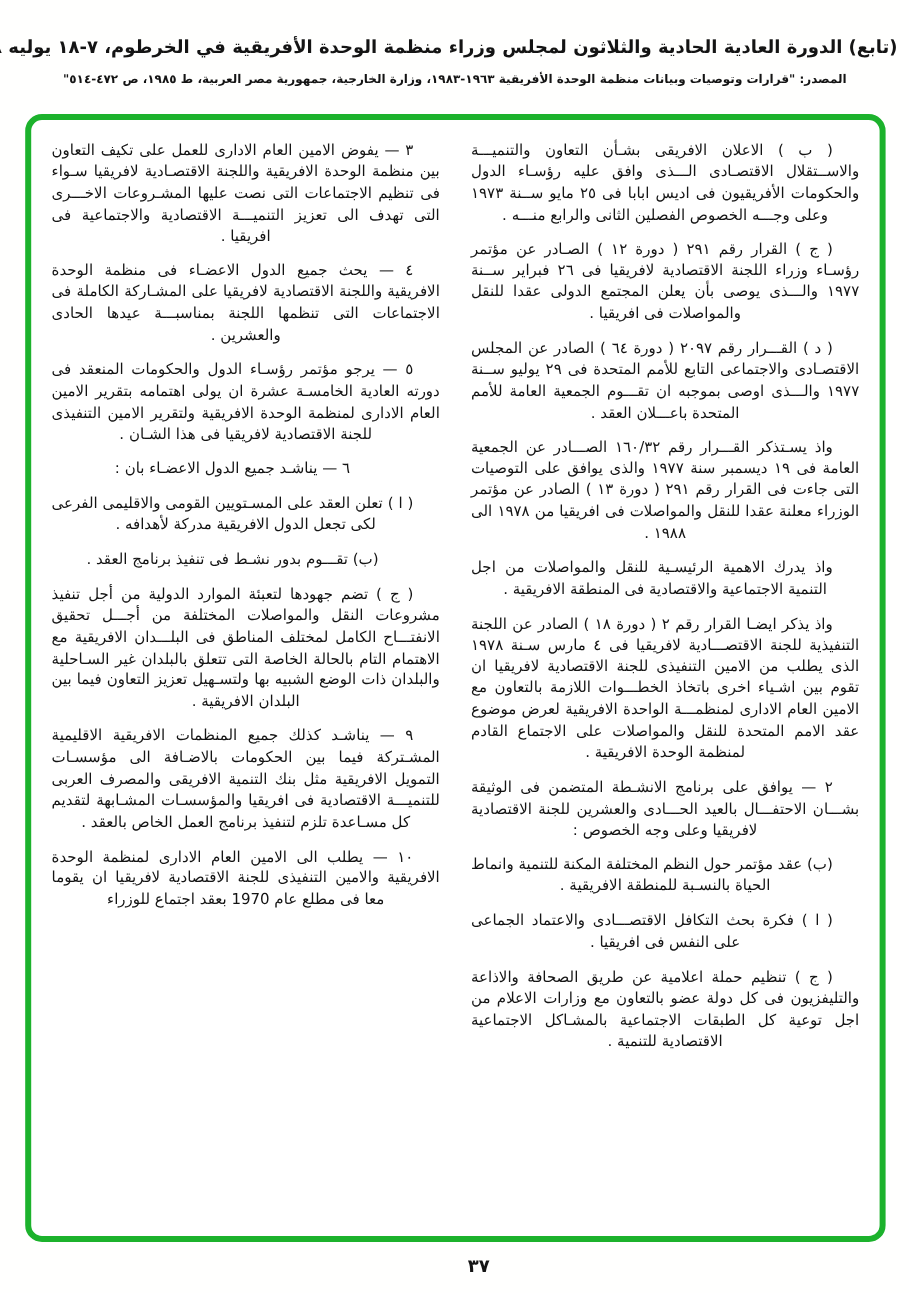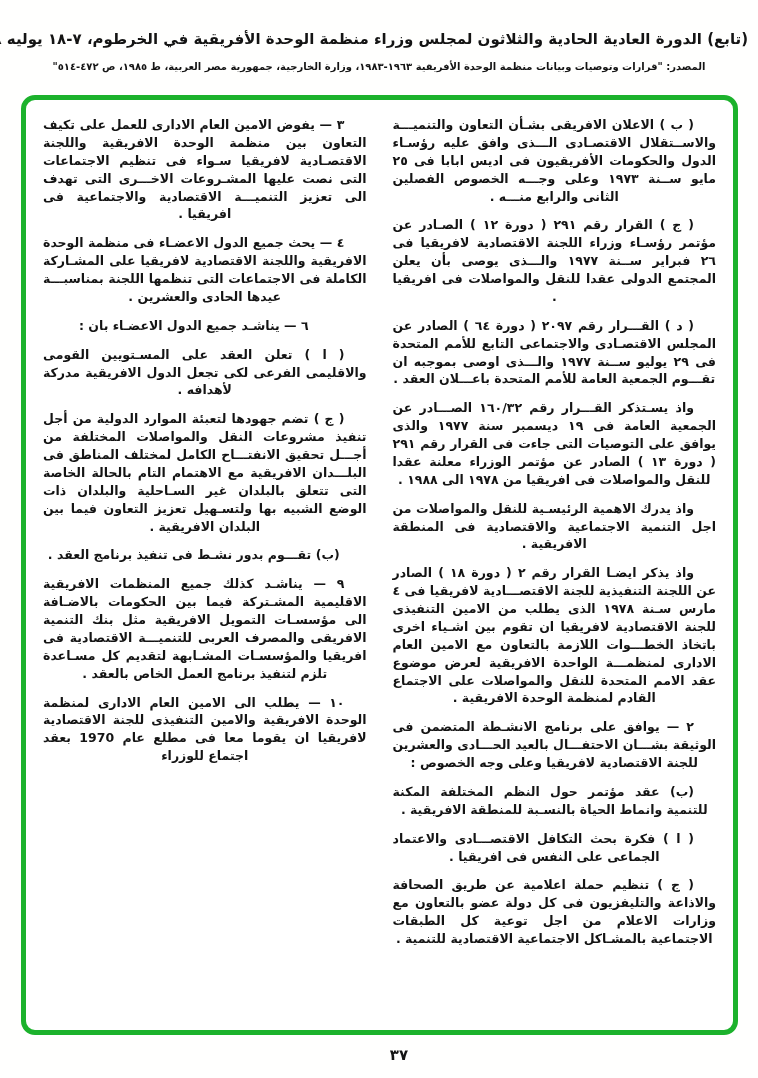--- a/index.html
+++ b/index.html
@@ -49,21 +49,21 @@
     border-radius: 14px;
     padding: 16px 17px 10px 17px;
     display: flex;
     gap: 26px;
     background: #ffffff;
   }
   .col {
     flex: 1 1 0;
     min-width: 0;
     font-size: 12.5px;
-    font-weight: bold;
+    font-weight: normal;
     line-height: 1.43;
     text-align: justify;
   }
   .para {
     margin: 0 0 11px 0;
     text-indent: 22px;
     text-align: justify;
     text-align-last: center;
   }
   .para.flush { text-indent: 0; }
@@ -99,24 +99,25 @@
       <p class="para">واذ يذكر ايضـا القرار رقم ٢ ( دورة ١٨ ) الصادر عن اللجنة التنفيذية للجنة الاقتصـــادية لافريقيا فى ٤ مارس سـنة ١٩٧٨ الذى يطلب من الامين التنفيذى للجنة الاقتصادية لافريقيا ان تقوم بين اشـياء اخرى باتخاذ الخطـــوات اللازمة بالتعاون مع الامين العام الادارى لمنظمـــة الواحدة الافريقية لعرض موضوع عقد الامم المتحدة للنقل والمواصلات على الاجتماع القادم لمنظمة الوحدة الافريقية .</p>
       <p class="para">٢ — يوافق على برنامج الانشـطة المتضمن فى الوثيقة بشـــان الاحتفـــال بالعيد الحـــادى والعشرين للجنة الاقتصادية لافريقيا وعلى وجه الخصوص :</p>
       <p class="para">(ب) عقد مؤتمر حول النظم المختلفة المكنة للتنمية وانماط الحياة بالنسـبة للمنطقة الافريقية .</p>
       <p class="para">( ا ) فكرة بحث التكافل الاقتصـــادى والاعتماد الجماعى على النفس فى افريقيا .</p>
       <p class="para">( ج ) تنظيم حملة اعلامية عن طريق الصحافة والاذاعة والتليفزيون فى كل دولة عضو بالتعاون مع وزارات الاعلام من اجل توعية كل الطبقات الاجتماعية بالمشـاكل الاجتماعية الاقتصادية للتنمية .</p>
     </div>
 
     <div class="col">
       <p class="para">٣ — يفوض الامين العام الادارى للعمل على تكيف التعاون بين منظمة الوحدة الافريقية واللجنة الاقتصـادية لافريقيا سـواء فى تنظيم الاجتماعات التى نصت عليها المشـروعات الاخـــرى التى تهدف الى تعزيز التنميـــة الاقتصادية والاجتماعية فى افريقيا .</p>
       <p class="para">٤ — يحث جميع الدول الاعضـاء فى منظمة الوحدة الافريقية واللجنة الاقتصادية لافريقيا على المشـاركة الكاملة فى الاجتماعات التى تنظمها اللجنة بمناسبـــة عيدها الحادى والعشرين .</p>
+      <p class="para">٥ — يرجو مؤتمر رؤسـاء الدول والحكومات المنعقد فى دورته العادية الخامسـة عشرة ان يولى اهتمامه بتقرير الامين العام الادارى لمنظمة الوحدة الافريقية ولتقرير الامين التنفيذى للجنة الاقتصادية لافريقيا فى هذا الشـان .</p>
       <p class="para">٦ — يناشـد جميع الدول الاعضـاء بان :</p>
       <p class="para">( ا ) تعلن العقد على المسـتويين القومى والاقليمى الفرعى لكى تجعل الدول الافريقية مدركة لأهدافه .</p>
+      <p class="para">(ب) تقـــوم بدور نشـط فى تنفيذ برنامج العقد .</p>
       <p class="para">( ج ) تضم جهودها لتعبئة الموارد الدولية من أجل تنفيذ مشروعات النقل والمواصلات المختلفة من أجـــل تحقيق الانفتـــاح الكامل لمختلف المناطق فى البلـــدان الافريقية مع الاهتمام التام بالحالة الخاصة التى تتعلق بالبلدان غير السـاحلية والبلدان ذات الوضع الشبيه بها ولتسـهيل تعزيز التعاون فيما بين البلدان الافريقية .</p>
-      <p class="para">(ب) تقـــوم بدور نشـط فى تنفيذ برنامج العقد .</p>
       <p class="para">٩ — يناشـد كذلك جميع المنظمات الافريقية الاقليمية المشـتركة فيما بين الحكومات بالاضـافة الى مؤسسـات التمويل الافريقية مثل بنك التنمية الافريقى والمصرف العربى للتنميـــة الاقتصادية فى افريقيا والمؤسسـات المشـابهة لتقديم كل مسـاعدة تلزم لتنفيذ برنامج العمل الخاص بالعقد .</p>
       <p class="para">١٠ — يطلب الى الامين العام الادارى لمنظمة الوحدة الافريقية والامين التنفيذى للجنة الاقتصادية لافريقيا ان يقوما معا فى مطلع عام 1970 بعقد اجتماع للوزراء</p>
     </div>
 
   </div>
 
   <div class="page-number">٣٧</div>
 
 </div>
 

